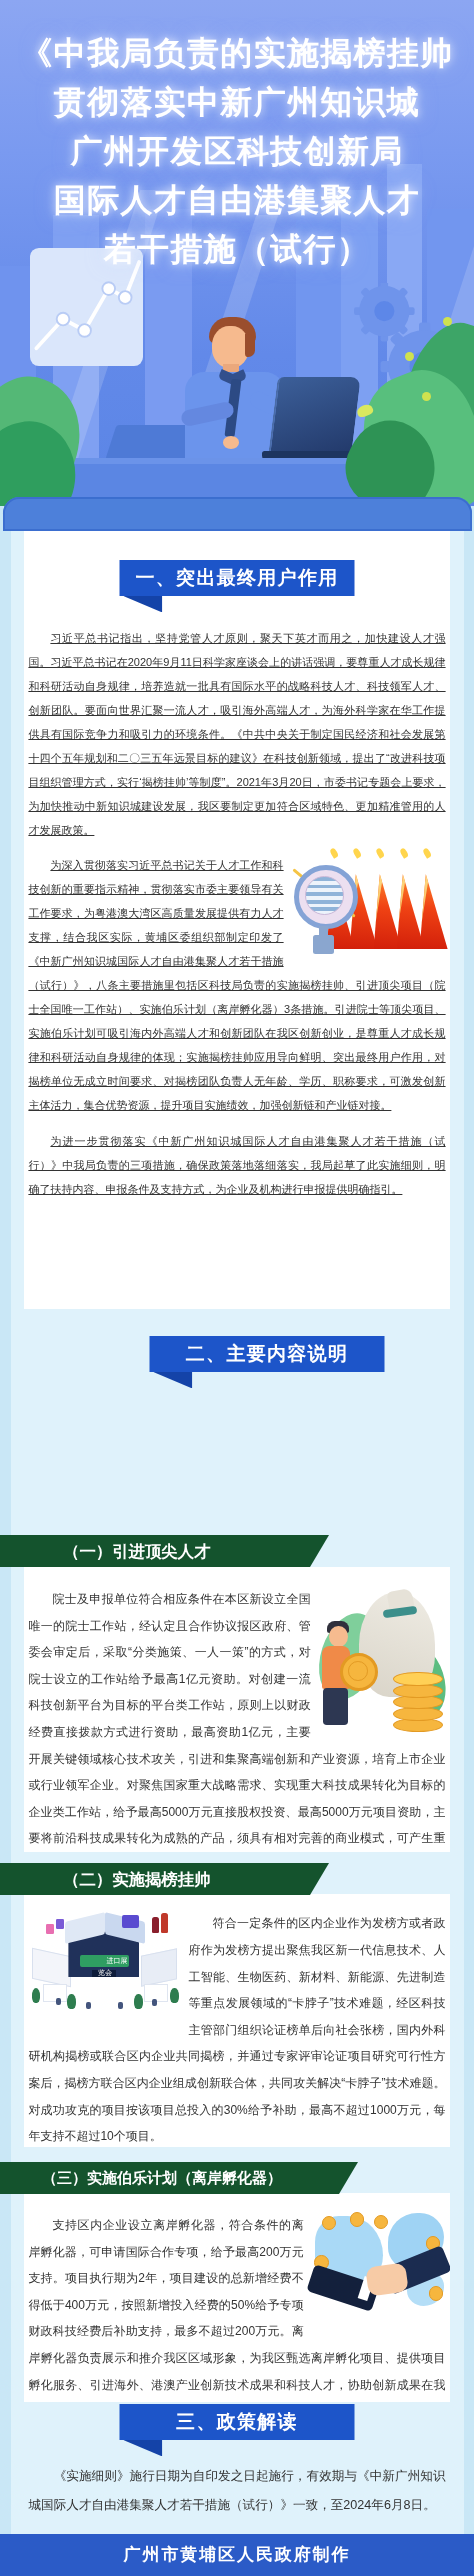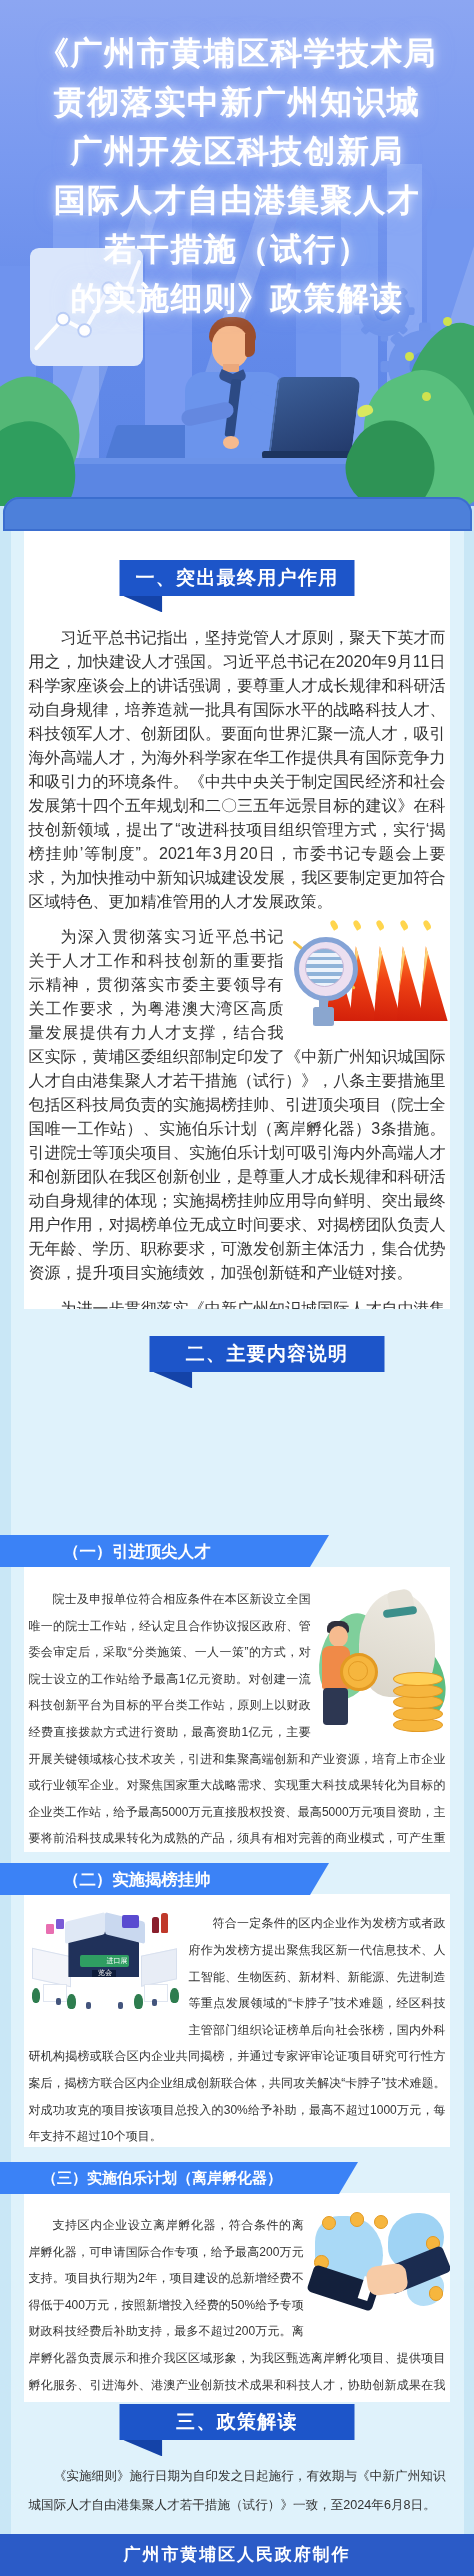--- a/index.html
+++ b/index.html
@@ -65,30 +65,30 @@
   .card-s3{top:2193px;height:209px;padding-top:19px;box-sizing:border-box;}
 
   
   .ribbon{position:absolute;left:50%;transform:translateX(-50%);width:235px;height:36px;background:#1D55C9;
           color:#fff;font-size:19px;font-weight:700;letter-spacing:1.3px;text-align:center;line-height:36px;z-index:5;}
   .ribbon::after{content:'';position:absolute;left:3.8px;top:100%;width:39px;height:16.4px;background:#1443A8;
           clip-path:polygon(0 0,100% 0,100% 100%);}
   .rb1{top:560px;} .rb2{top:1336px;margin-left:30px;} .rb3{top:2404px;}
 
   
-  .subbanner{position:absolute;left:0;height:32px;background:#3b82f6;color:#fff;font-weight:700;line-height:32px;z-index:6;
+  .subbanner{position:absolute;left:0;height:32px;background:#14532d;color:#fff;font-weight:700;line-height:32px;z-index:6;
              clip-path:polygon(0 0,100% 0,calc(100% - 19px) 100%,0 100%);}
   .sb1{top:1535px;width:266px;font-size:16.4px;padding-left:63px;}
   .sb2{top:1863px;width:266px;font-size:16.4px;padding-left:63px;}
   .sb3{top:2162px;width:316px;font-size:15px;padding-left:42px;}
   .accent{position:absolute;width:15px;height:23px;background:#EFA93A;transform:skewX(-20deg);z-index:5;}
   .ac1{left:273px;top:1544px;} .ac2{left:273px;top:1872px;} .ac3{left:324px;top:2171px;}
 
   
-  .para{margin:0 4.4px 11.4px 4.4px;font-size:16px;line-height:24px;color:#333;text-align:justify;text-indent:2em;}
+  .para{margin:0 4.4px 11.4px 4.4px;font-size:11px;line-height:24px;color:#333;text-align:justify;text-indent:2em;text-decoration:underline;}
   .spara{margin:0 4.4px;font-size:12px;line-height:26.6px;color:#333;text-align:justify;text-indent:2em;}
   .intro{position:absolute;left:28.5px;top:1415px;width:417px;font-size:12.6px;line-height:28.5px;color:#333;
          text-align:justify;text-indent:2em;}
   .s3text{position:absolute;left:28.5px;top:2462px;width:417px;font-size:12.6px;line-height:28.5px;color:#333;
           text-align:justify;text-indent:2em;}
 
   
   .footer{position:absolute;left:0;top:2534px;width:474px;height:42px;background:#2B5BC7;color:#fff;
           font-size:17px;font-weight:700;letter-spacing:1.9px;text-align:center;line-height:42px;}
 
@@ -243,26 +243,25 @@
     <div class="leaf lL2"></div>
     <div class="leaf lR1"></div>
     <div class="leaf lR2"></div>
     <div class="leaf lR3"></div>
     <div class="berry bb1"></div>
     <div class="berry bb2"></div>
     <div class="berry bb3"></div>
     <div class="butterfly"></div>
 
     <div class="title">
-      <div>《广州市黄埔区科学技术局</div>
+      <div>《中我局负责的实施揭榜挂帅</div>
       <div>贯彻落实中新广州知识城</div>
       <div>广州开发区科技创新局</div>
       <div>国际人才自由港集聚人才</div>
       <div>若干措施（试行）</div>
-      <div>的实施细则》政策解读</div>
     </div>
   </div>
 
   <div class="frame-band"></div>
   <div class="inner"></div>
 
   <div class="ribbon rb1">一、突出最终用户作用</div>
 
   <div class="card card1">
     <div class="para">

